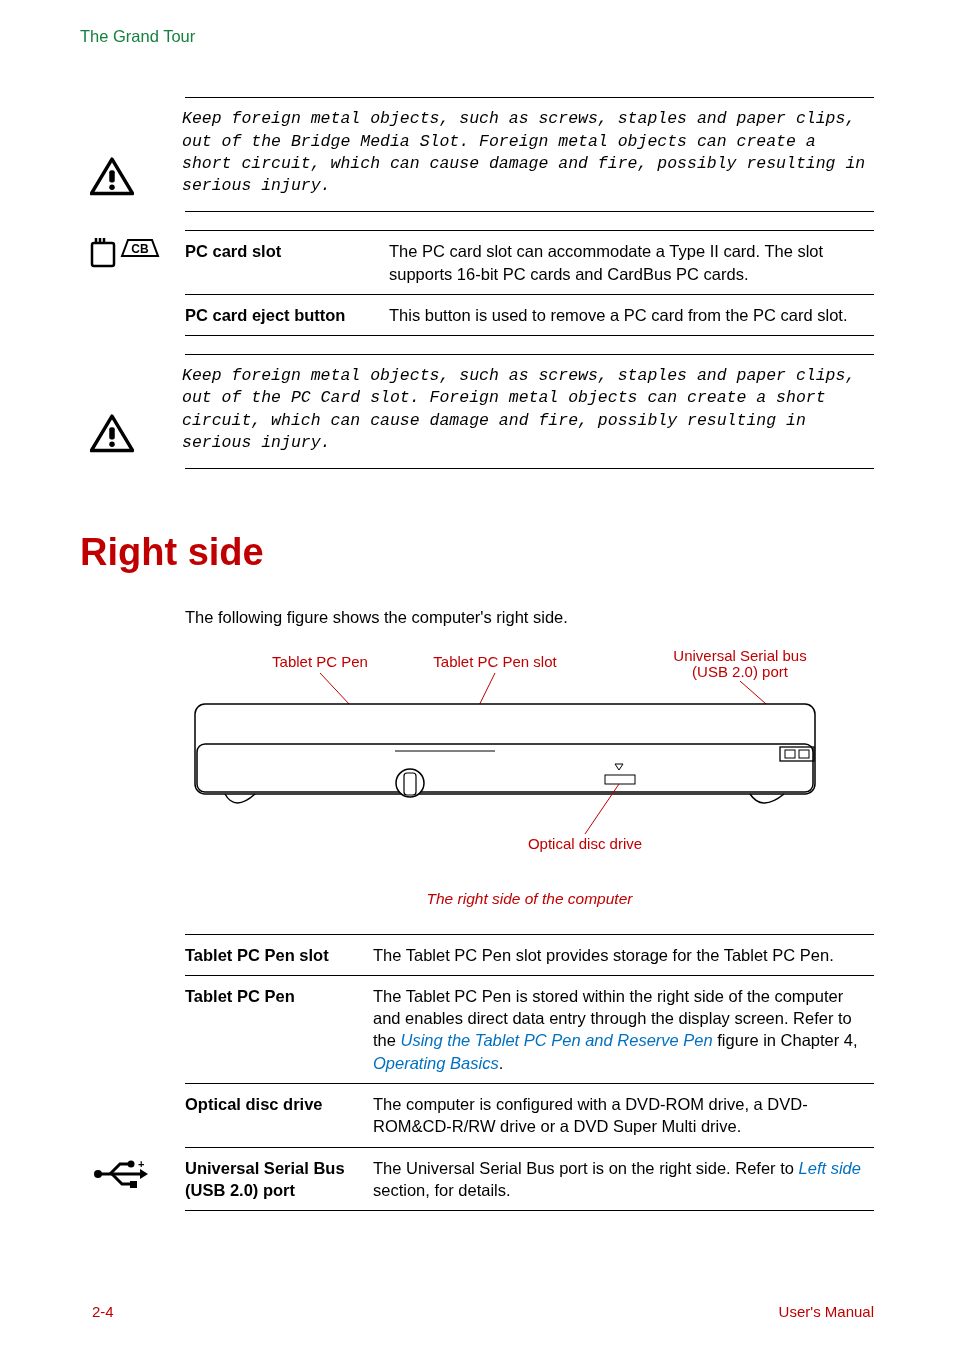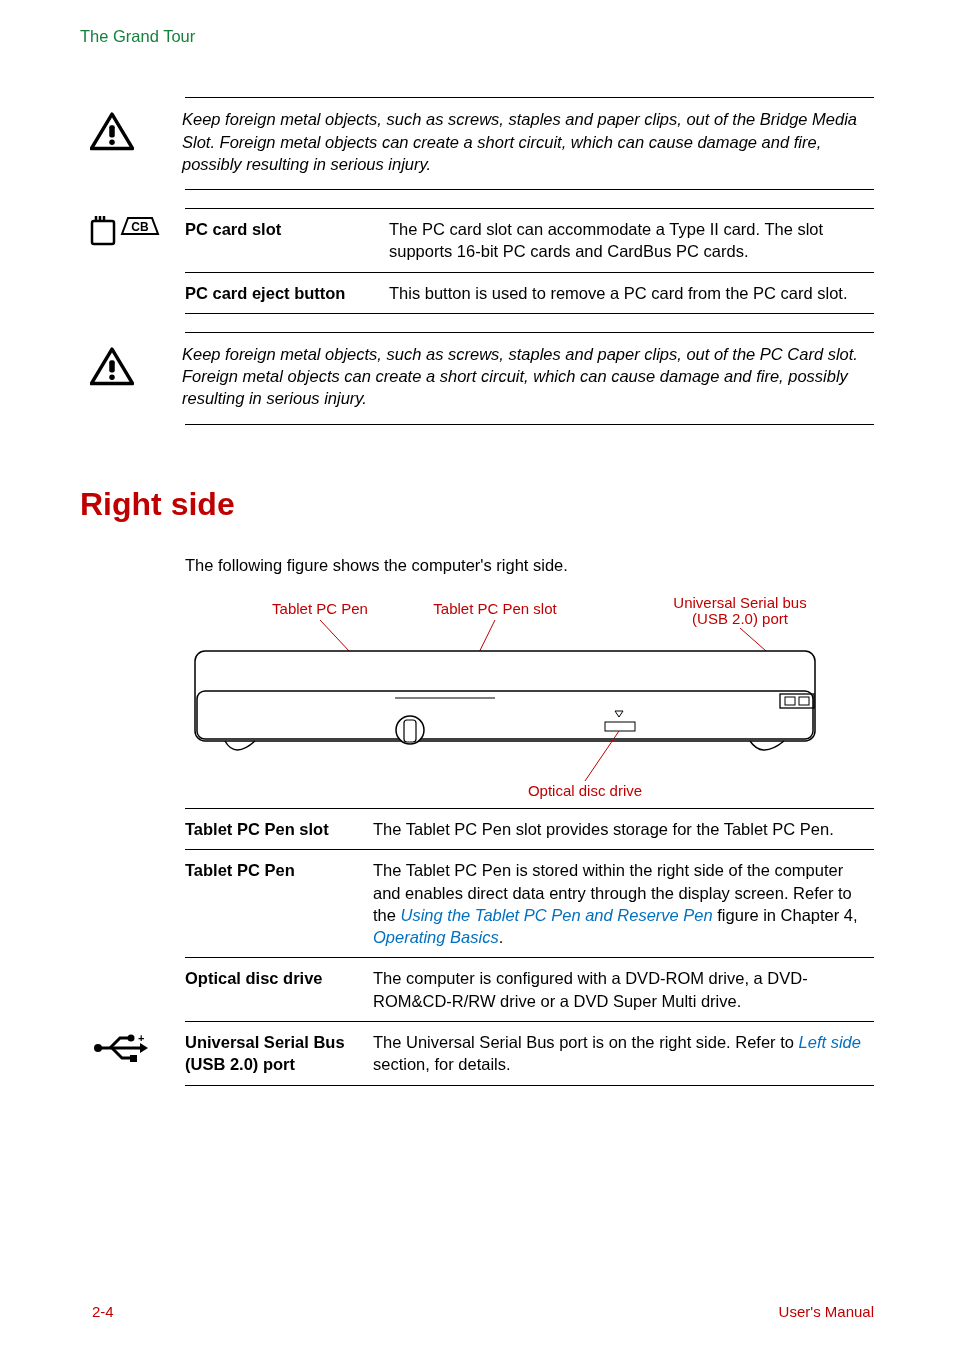--- a/index.html
+++ b/index.html
@@ -9,34 +9,34 @@
     height: 1352px;
     background: #fff;
     color: #000;
     position: relative;
     padding: 25px 80px 0 80px;
     font-size: 16.5px;
     line-height: 1.35;
   }
   .header-title { color: #15803d; text-align: left; margin-bottom: 50px; }
   .content { margin-left: 105px; }
-  .warn-row { display: flex; align-items: flex-start; margin-bottom: 14px; margin-left: 10px; }
+  .warn-row { display: flex; align-items: flex-end; margin-bottom: 14px; margin-left: 10px; font-family: Liberation Mono, monospace; }
   .warn-icon { width: 44px; flex-shrink: 0; margin-right: 48px; margin-top:4px; }
   .warn-text { font-style: italic; padding-right: 5px; }
   hr.thin { border: none; border-top: 1px solid #000; margin-left: 105px; margin-right: 0; }
   hr.table-rule { border: none; border-top: 1px solid #000; }
   .def-table { width: 100%; }
   .def-row { display: flex; padding: 9px 0; }
   .def-row .label { width: 188px; flex-shrink: 0; font-weight: bold; padding-right: 10px; }
   .def-row .desc {}
   .def-row-2 .label { width: 204px; }
   .left-icon-col { width: 105px; flex-shrink: 0; display:flex; align-items:flex-start; gap:4px; padding-left: 10px; padding-top:6px;}
   .row-w-icon { display:flex; }
   .row-w-icon .def-table { flex:1; }
-  .h1-red { color: #c00000; font-size: 32px; font-weight: 800; margin-top: 58px; margin-bottom: 28px; }
+  .h1-red { color: #c00000; font-size: 38px; font-weight: 800; margin-top: 58px; margin-bottom: 28px; }
   .figure-wrap { text-align:center; margin: 8px 0 2px 0; }
   .fig-label { color:#c00000; font-size:15px; }
   .fig-caption { color:#c00000; font-style: italic; font-size: 15.5px; text-align:center; margin: 30px 0 24px 0; }
   .link-blue { color: #0070c0; font-style: italic; }
   .footer { position: absolute; bottom: 30px; left: 92px; right: 80px; display:flex; justify-content: space-between; color:#c00000; font-size:15px; }
   svg { display:block; }
   .intro-p { margin-bottom: 20px; margin-top: 24px; }
 </style>
 </head>
 <body>
@@ -132,20 +132,21 @@
       <rect x="420" y="126" width="30" height="9" fill="none" stroke="#000" stroke-width="1"></rect>
 
       <rect x="595" y="98" width="34" height="14" fill="none" stroke="#000" stroke-width="1.3"></rect>
       <rect x="600" y="101" width="10" height="8" fill="none" stroke="#000" stroke-width="1"></rect>
       <rect x="614" y="101" width="10" height="8" fill="none" stroke="#000" stroke-width="1"></rect>
 
       <line x1="434" y1="135" x2="400" y2="185" stroke="#c00000" stroke-width="1"></line>
       <text x="400" y="200" text-anchor="middle" fill="#c00000" font-size="15"><tspan>Optical disc drive</tspan></text>
     </svg>
   </div>
+  <div class="fig-caption">The right side of the computer</div>
 </div>
 
 <div class="row-w-icon">
   <div class="left-icon-col"></div>
   <div class="def-table">
     <hr class="table-rule">
     <div class="def-row">
       <div class="label">Tablet PC Pen slot</div>
       <div class="desc">The Tablet PC Pen slot provides storage for the Tablet PC Pen.</div>
     </div>

